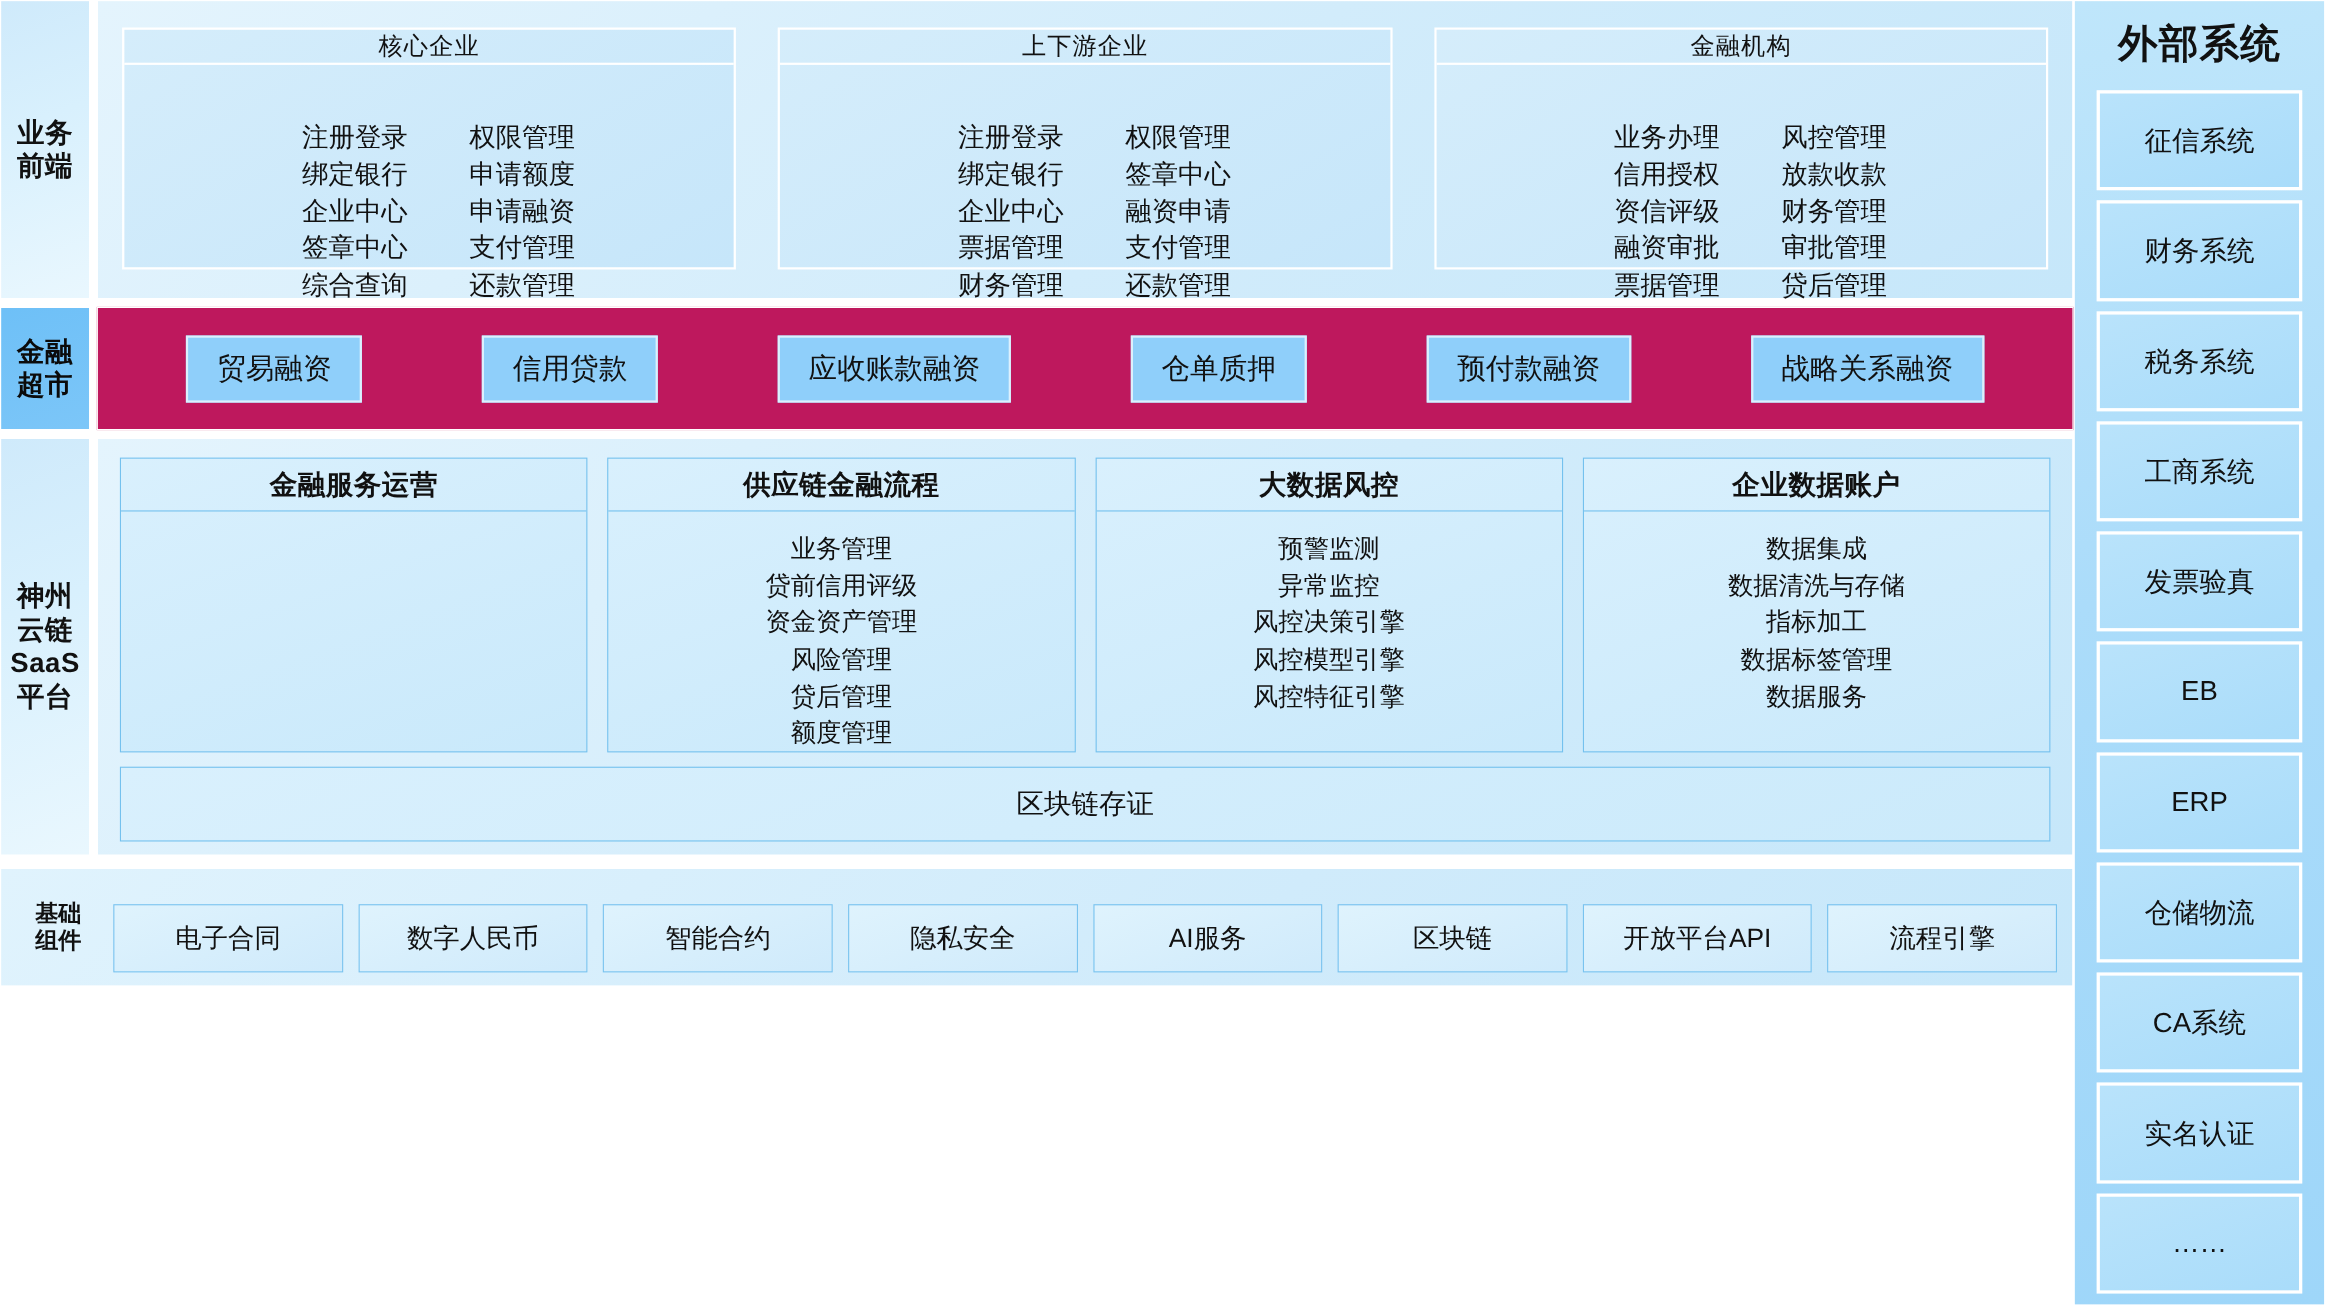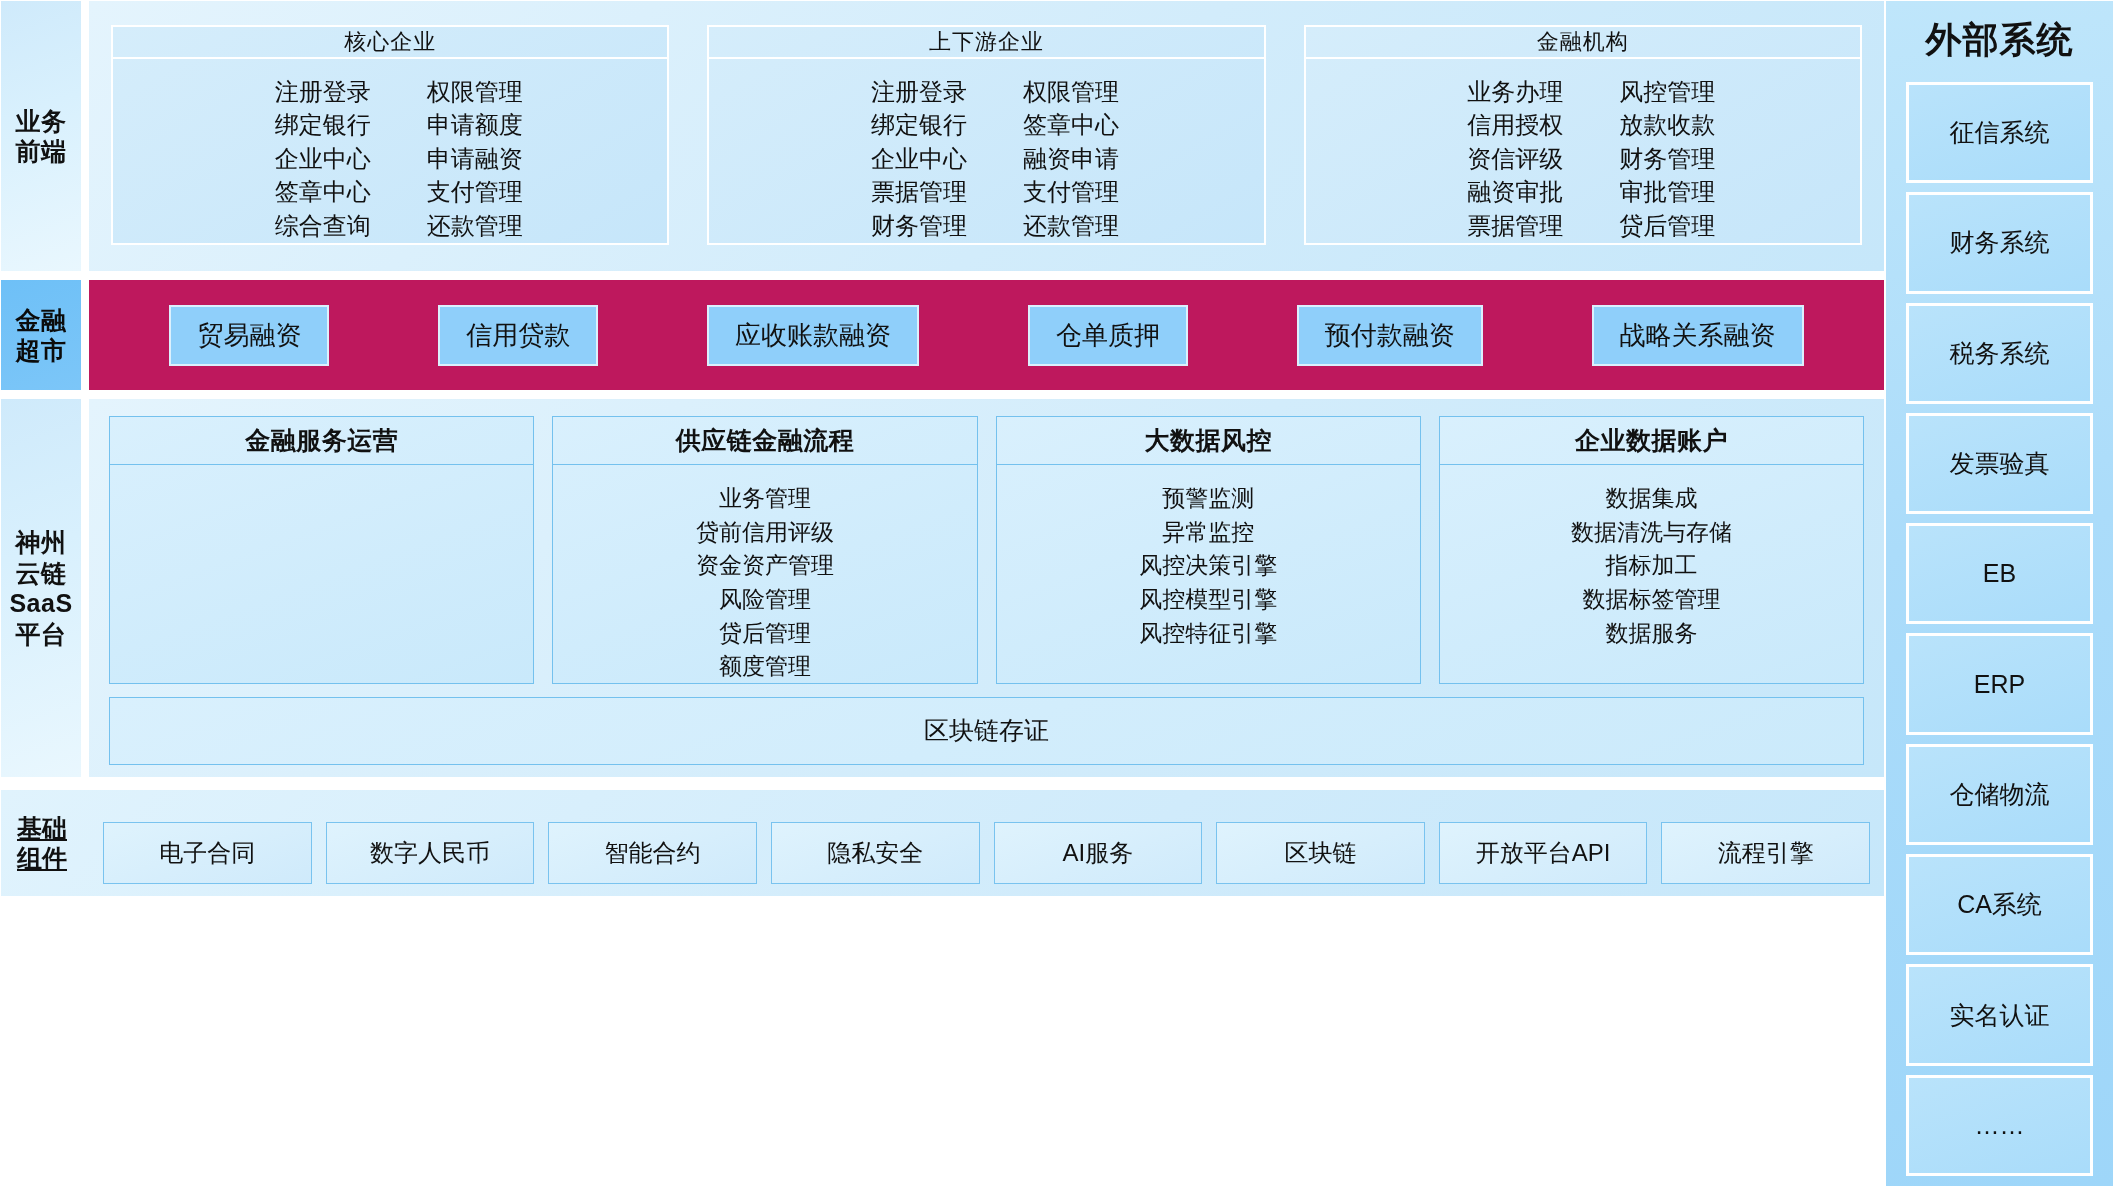--- a/index.html
+++ b/index.html
@@ -83,20 +83,21 @@
     font-size: 22px;
     font-weight: normal;
     letter-spacing: 1px;
   }
   .fe-card-body {
     flex: 1 1 auto;
     display: flex;
     justify-content: center;
     gap: 56px;
     padding: 17px 0 10px 17px;
+    margin-top: 34px;
   }
   .fe-list {
     display: flex;
     flex-direction: column;
     gap: 2px;
   }
   .fe-list li {
     list-style: none;
     font-size: 24px;
     line-height: 1.31;
@@ -190,25 +191,25 @@
   .base-body {
     display: flex;
     align-items: center;
     gap: 14px;
     padding: 0 14px 0 16px;
     background: linear-gradient(135deg,#e0f3fd 0%, #d0ebfb 60%, #c6e7fa 100%);
   }
   .base-label {
     flex: 0 0 auto;
     width: 72px;
-    font-size: 25px;
+    text-align: center;
+    font-size: 21px;
     font-weight: bold;
     line-height: 1.2;
     white-space: nowrap;
-    text-decoration: underline;
   }
   .base-chip {
     flex: 1 1 0;
     border: 1px solid #79c3ef;
     background: linear-gradient(160deg,#dff3fd 0%,#cfeafb 100%);
     height: 62px;
     display: flex;
     align-items: center;
     justify-content: center;
     font-size: 24px;
@@ -417,20 +418,21 @@
       </div>
     </div>
 
   </div>
 
   <div class="sidebar">
     <div class="sidebar-title">外部系统</div>
     <div class="sidebar-item">征信系统</div>
     <div class="sidebar-item">财务系统</div>
     <div class="sidebar-item">税务系统</div>
+    <div class="sidebar-item">工商系统</div>
     <div class="sidebar-item">发票验真</div>
     <div class="sidebar-item">EB</div>
     <div class="sidebar-item">ERP</div>
     <div class="sidebar-item">仓储物流</div>
     <div class="sidebar-item">CA系统</div>
     <div class="sidebar-item">实名认证</div>
     <div class="sidebar-item">……</div>
   </div>
 
 </div>

